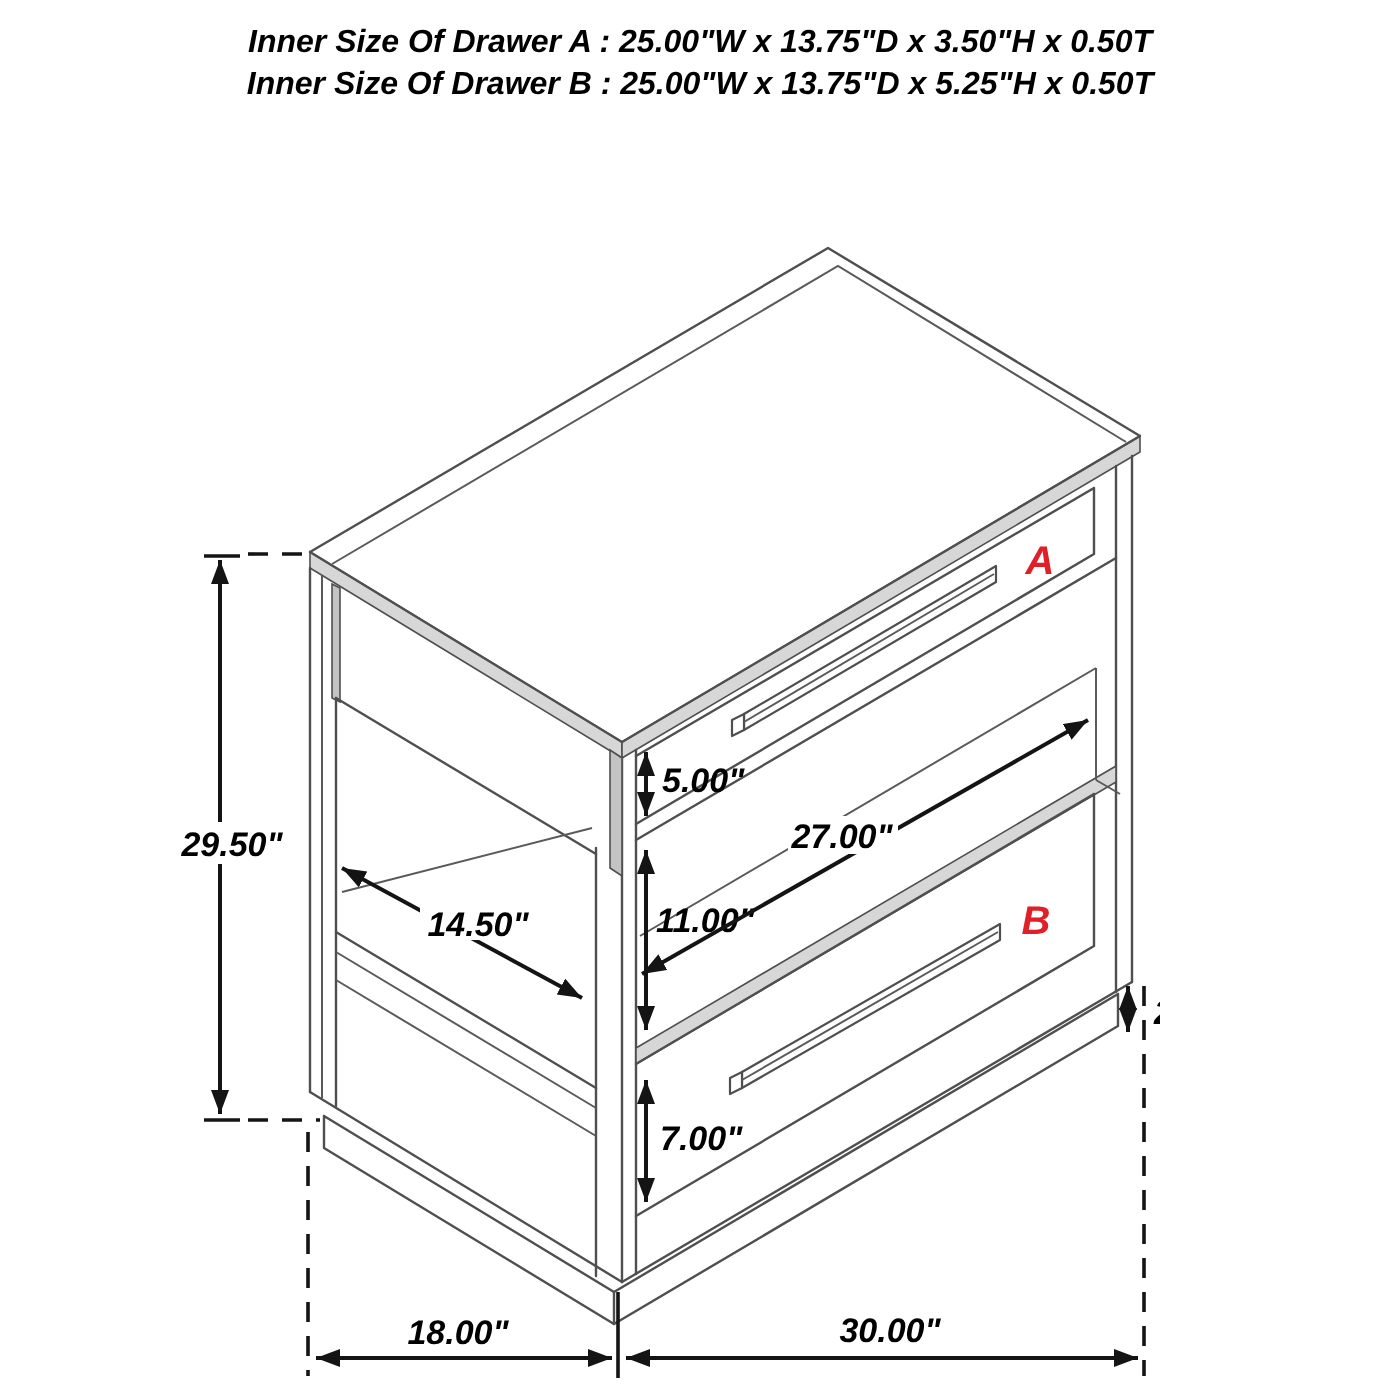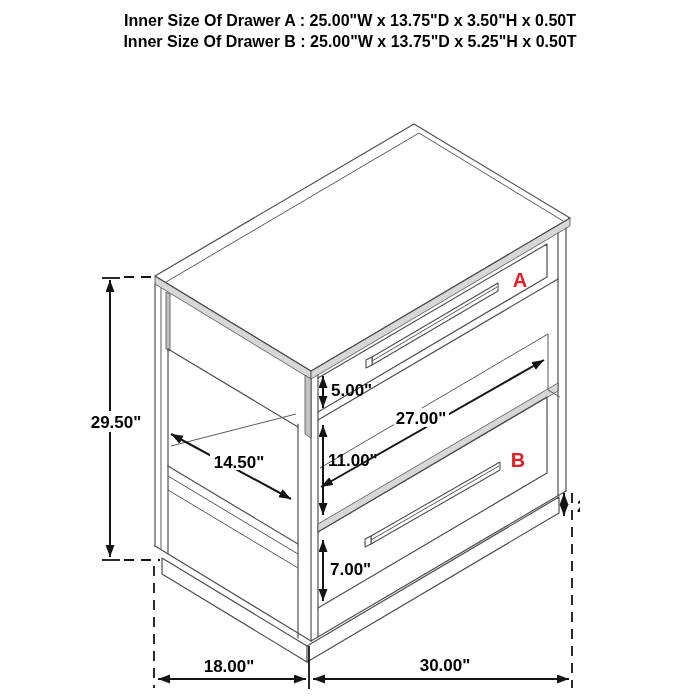--- a/index.html
+++ b/index.html
@@ -1,17 +1,17 @@
 <!DOCTYPE html>
 <html><head>
 <meta charset="utf-8">
 <style>
   html,body{margin:0;padding:0;background:#ffffff;}
   #canvas{position:relative;width:580px;height:700px;background:#ffffff;overflow:hidden;
-          font-family:"Liberation Sans",sans-serif;}
+          font-family:"Liberation Sans",sans-serif;font-style:italic;}
   svg{position:absolute;left:0;top:0;}
   .furn{stroke:#4f4f4f;stroke-width:1.2;fill:none;stroke-linecap:round;stroke-linejoin:round;}
   .furn-thin{stroke:#5a5a5a;stroke-width:1;fill:none;}
   .band{fill:#d7d7d7;stroke:#4f4f4f;stroke-width:0.8;}
   .band-dark{fill:#c3c3c3;stroke:#4f4f4f;stroke-width:0.8;}
   .handle{fill:#ffffff;stroke:#4f4f4f;stroke-width:1.1;stroke-linejoin:round;}
   .dim{stroke:#141414;stroke-width:2;fill:none;}
   .ext{stroke:#141414;stroke-width:1.8;fill:none;stroke-dasharray:10 7;}
   .tick{stroke:#141414;stroke-width:1.8;fill:none;}
   .lblbg{fill:#ffffff;stroke:none;}

